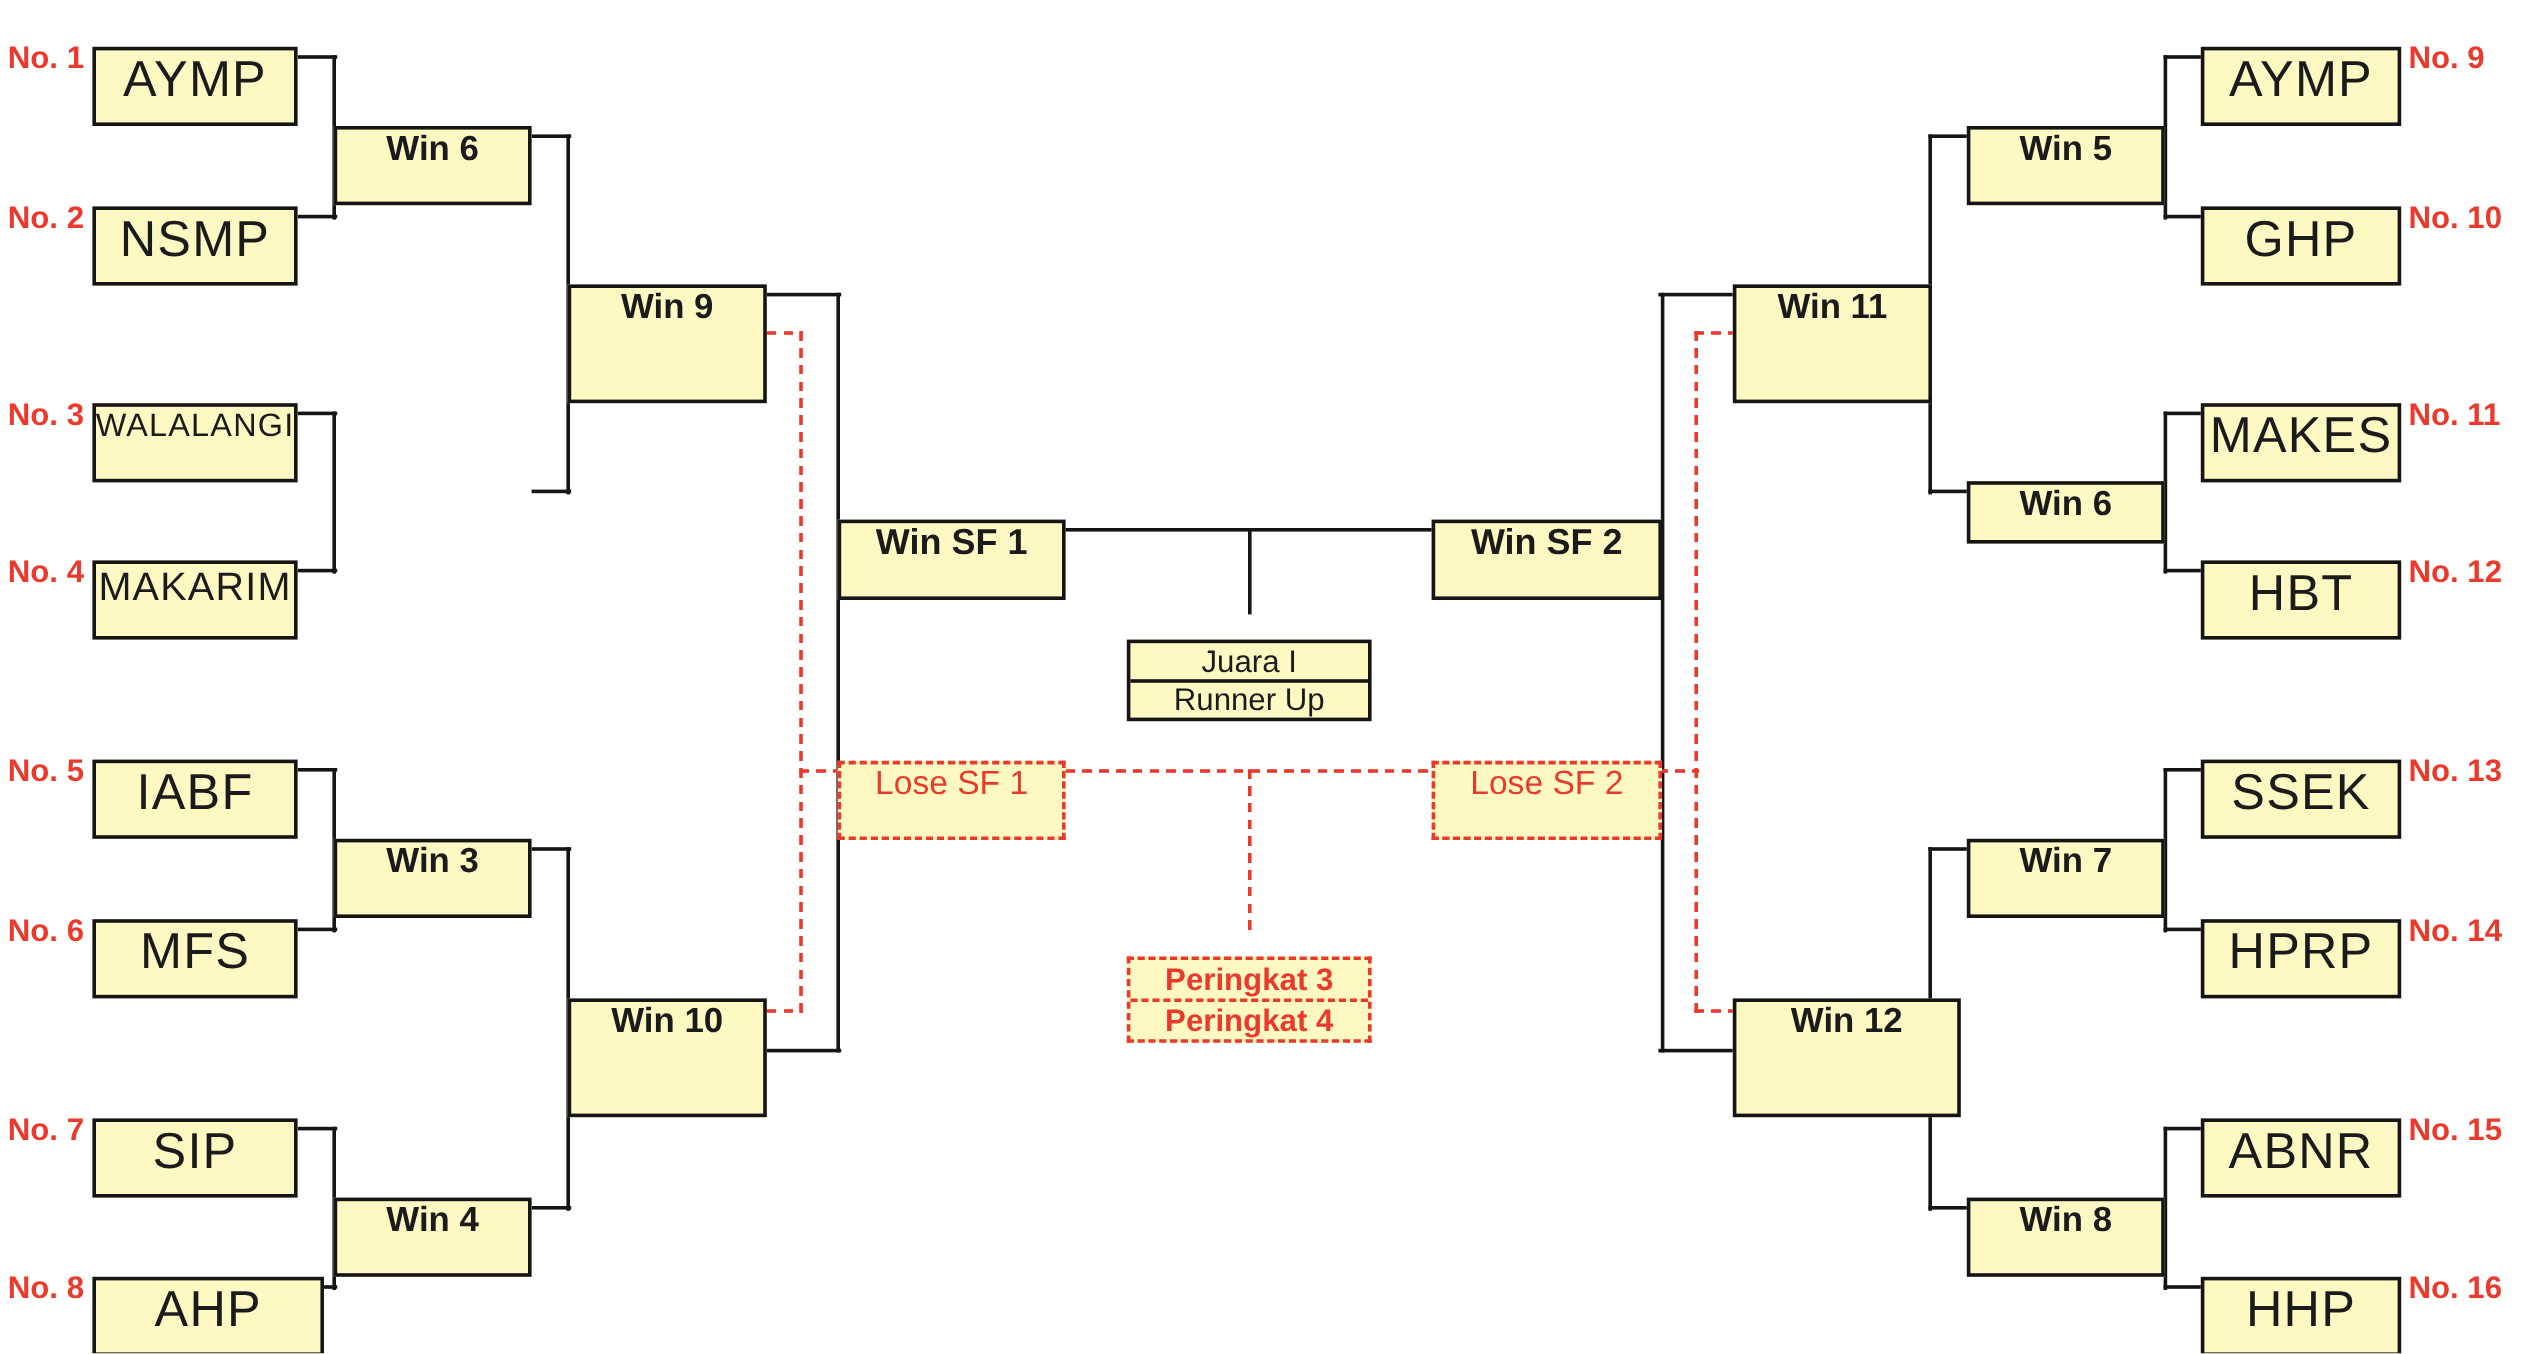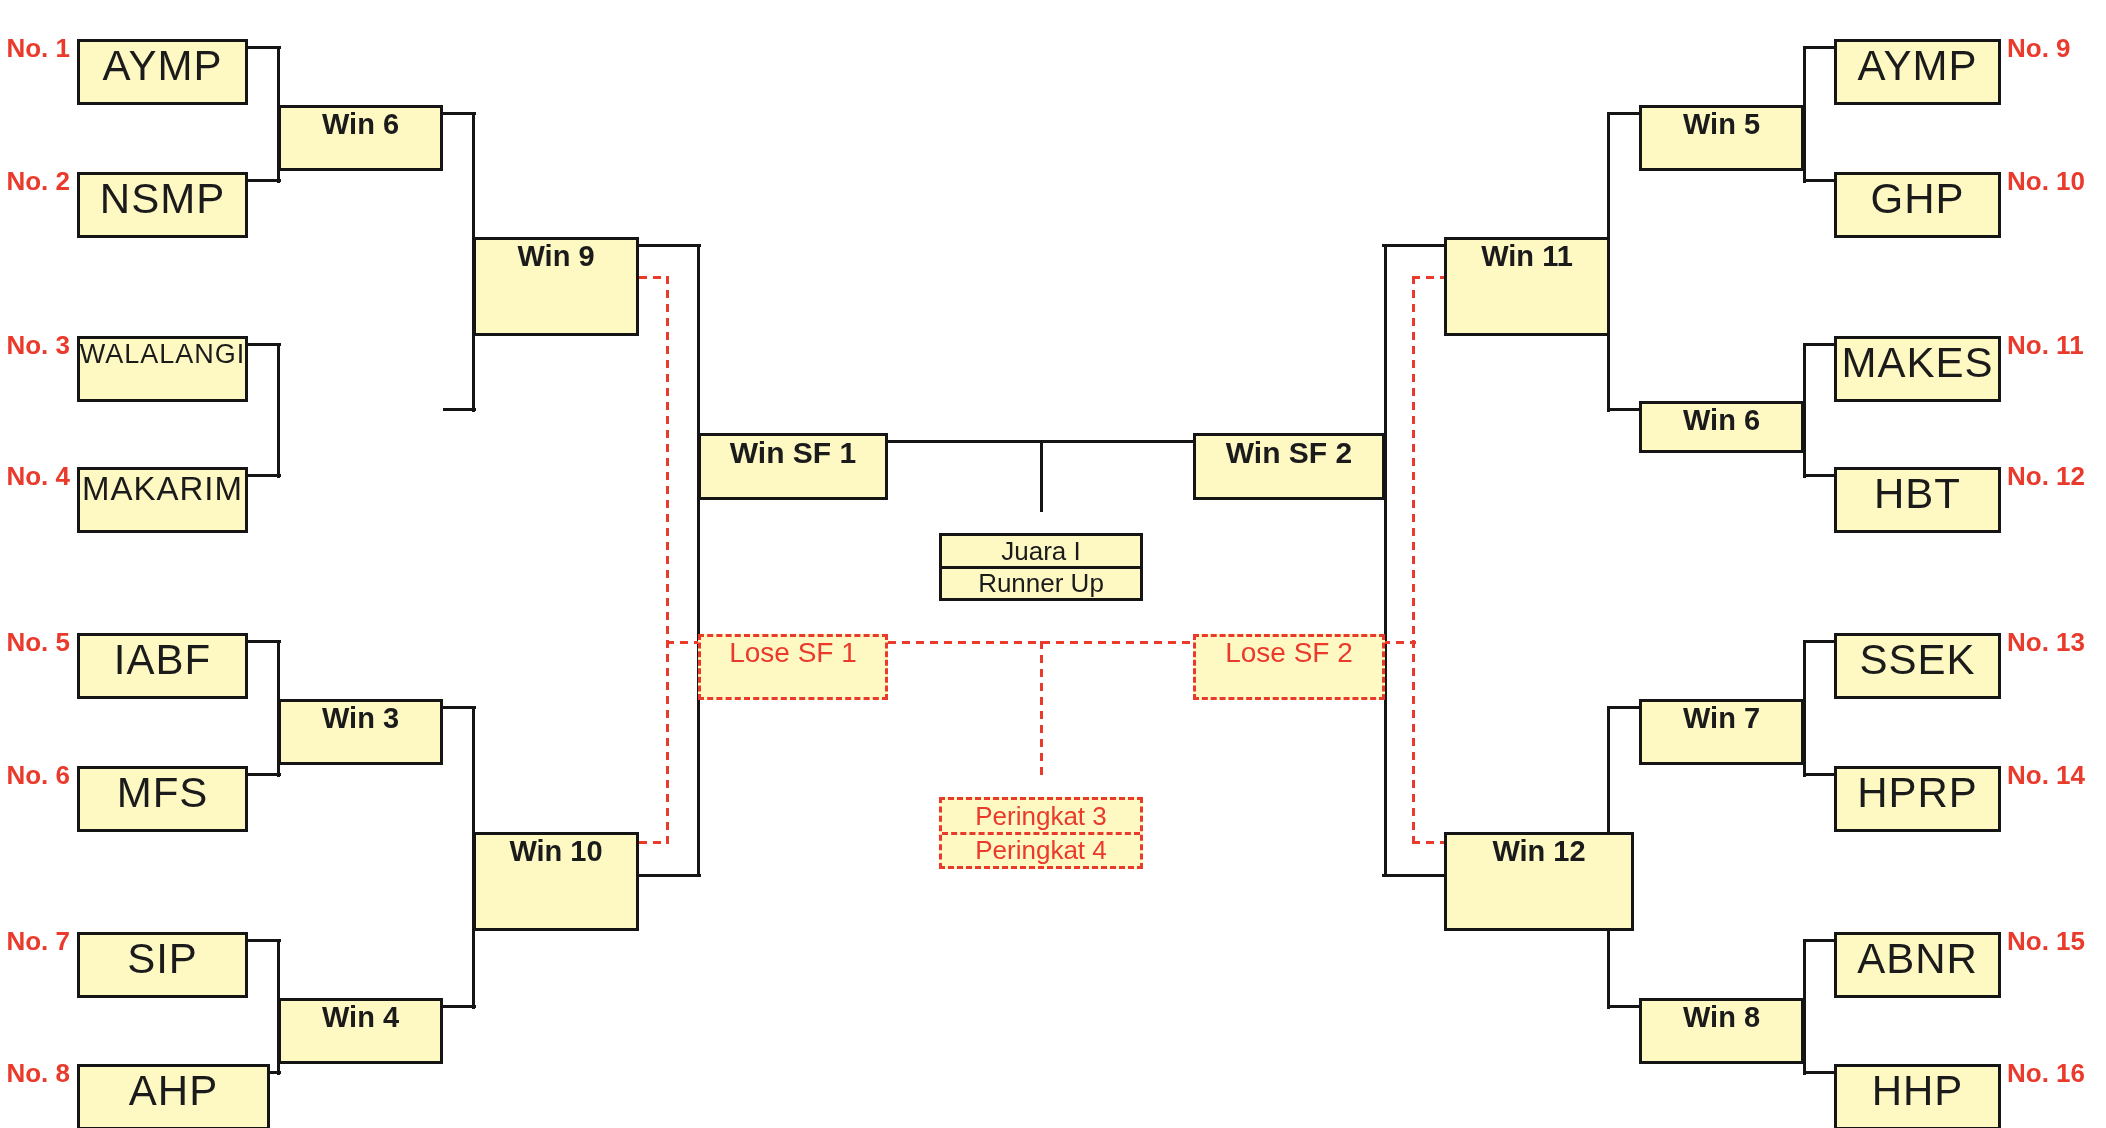--- a/index.html
+++ b/index.html
@@ -19,21 +19,21 @@
   .match-label { font-weight:bold; font-size:29px; white-space:nowrap; }
   .sf-label { font-weight:bold; font-size:30px; white-space:nowrap; }
   .redbox { border:3px dashed var(--red); color:var(--red); }
   .lose-label { font-size:28px; color:var(--red); white-space:nowrap; }
   .stack { flex-direction:column; padding:0; }
   .stack .half {
     flex:1; width:100%; display:flex; align-items:center; justify-content:center;
     font-size:26px; line-height:1; box-sizing:border-box;
   }
   .stack .half + .half { border-top:3px solid var(--ink); }
-  .redstack .half { color:var(--red); }
+  .redstack .half { color:var(--red);font-weight:bold; }
   .redstack .half + .half { border-top:3px dashed var(--red); }
   .seed {
     position:absolute; height:28px; line-height:28px; font-weight:bold; font-size:26px;
     color:var(--red); white-space:nowrap;
   }
   .seed.l { width:70px; text-align:right; }
   .seed.r { width:98px; text-align:left; }
   .ln { position:absolute; background:var(--ink); }
   .rln-h { position:absolute; height:3px;
     background:repeating-linear-gradient(90deg, var(--red) 0 8px, transparent 8px 14px); }

